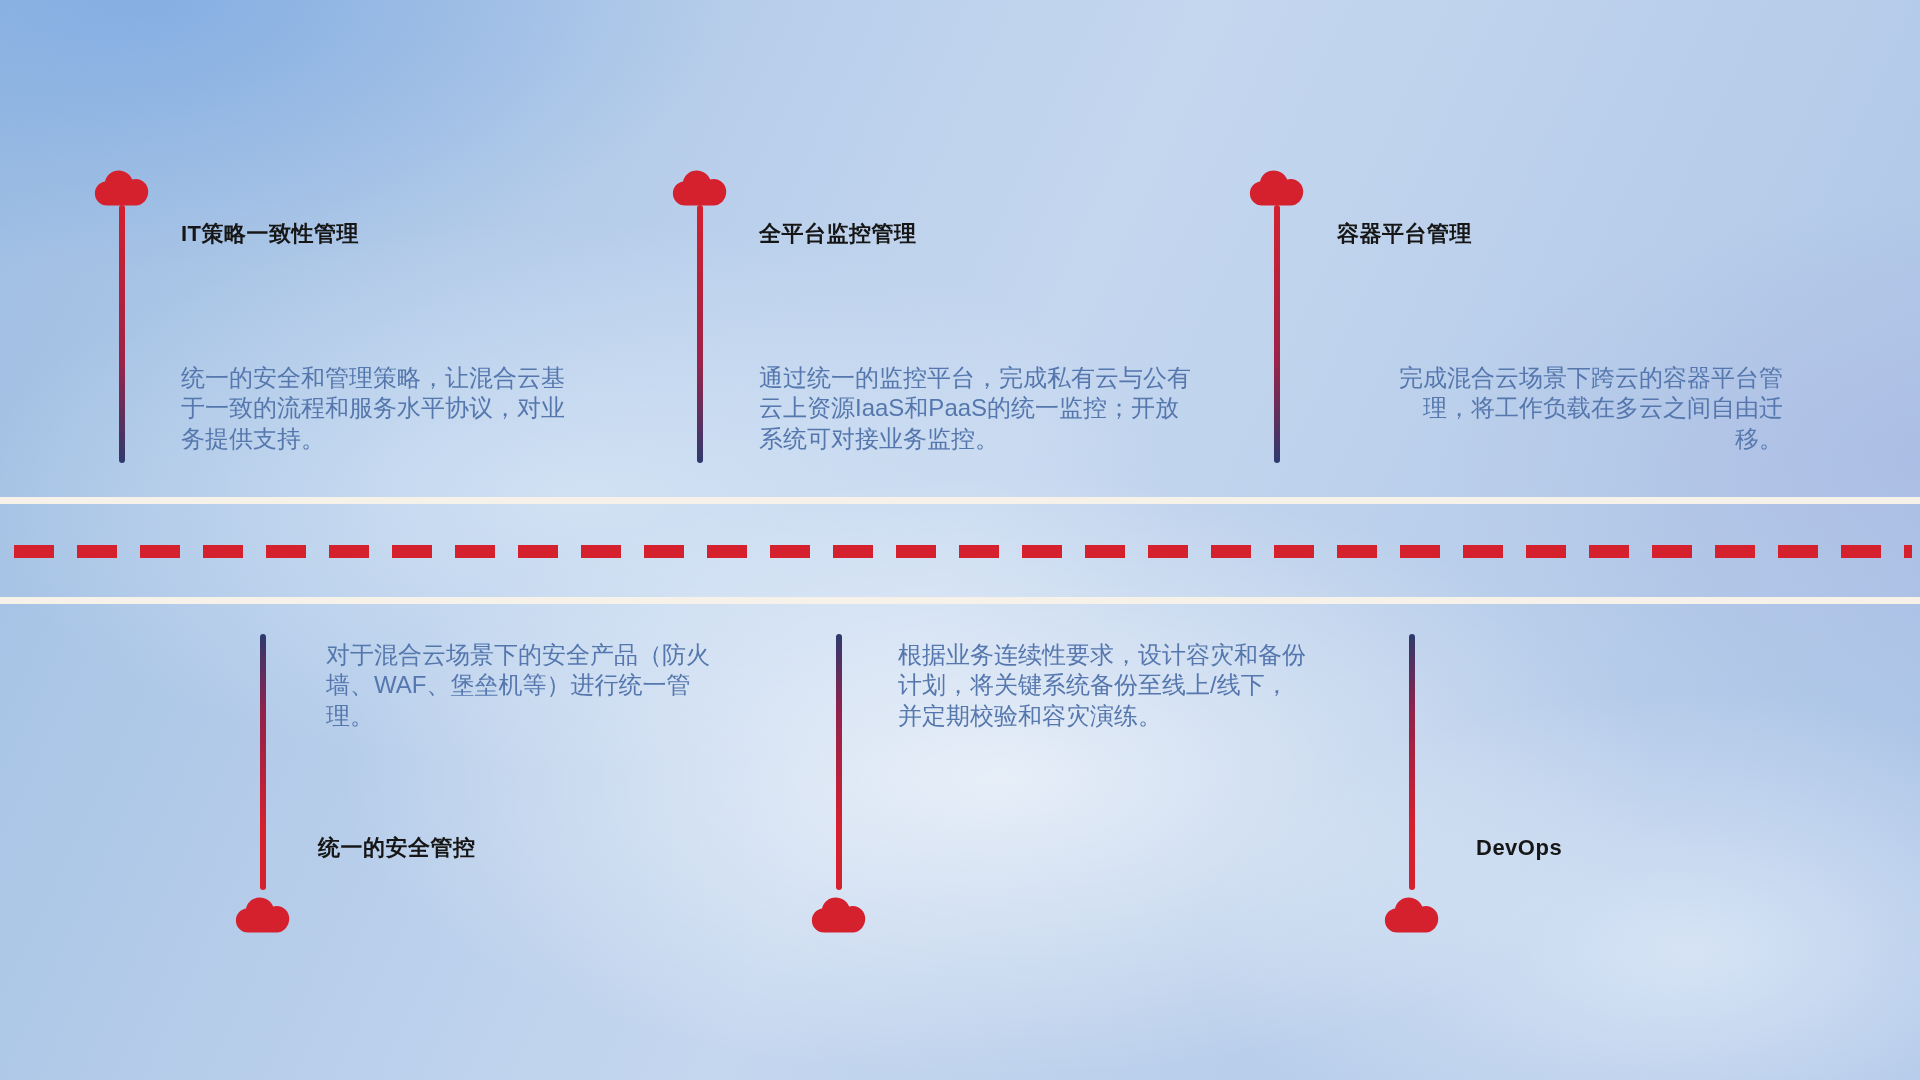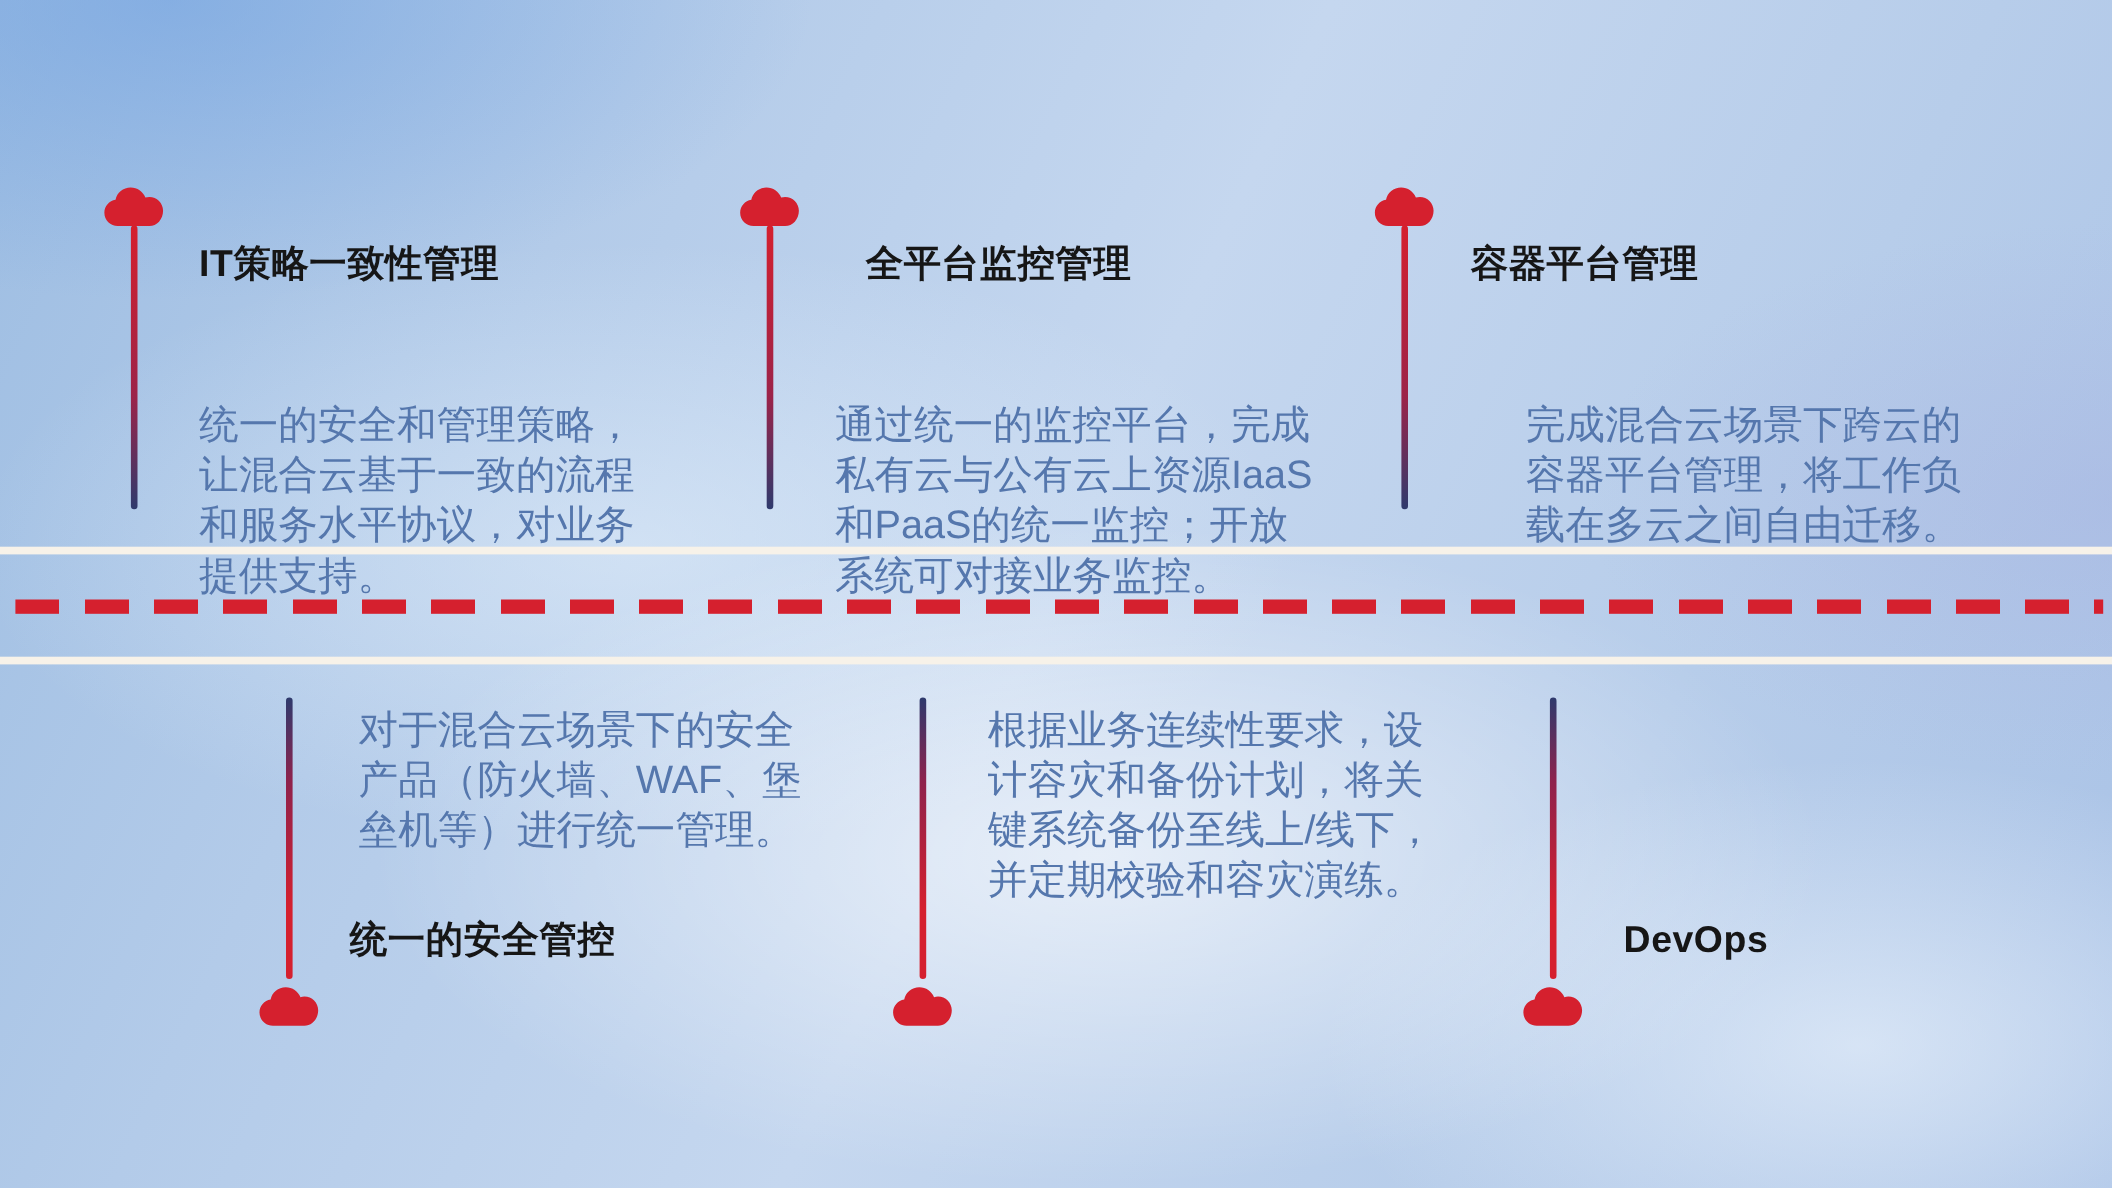--- a/index.html
+++ b/index.html
@@ -40,26 +40,26 @@
   .pin.down { background: linear-gradient(180deg, #d5202e 0%, #9c2349 60%, #2e3a6d 100%); }
   .pin.up   { background: linear-gradient(180deg, #2e3a6d 0%, #8f224c 30%, #d5202e 75%, #d5202e 100%); }
 
   
   .cloud { position: absolute; width: 56px; height: 38px; z-index: 2; }
   .cloud path { fill: #d5202e; }
 
   
   .title {
     position: absolute; margin: 0;
-    font-size: 34px; font-weight: 700; color: #161616;
+    font-size: 22px; font-weight: 700; color: #161616;
     line-height: 1.1; letter-spacing: 0.5px; white-space: nowrap;
   }
   .desc {
     position: absolute; margin: 0;
-    font-size: 36px; color: #5577ad; line-height: 1.27;
+    font-size: 24px; color: #5577ad; line-height: 1.27;
   }
 </style>
 </head>
 <body>
 
 <div class="canvas">
 
   <div class="road-line top"></div>
   <div class="road-dashes"></div>
   <div class="road-line bottom"></div>
@@ -68,21 +68,21 @@
     <path d="M15 41 C7.3 41 1 34.8 1 27.2 C1 20.4 6 14.8 12.6 13.7 C14 6.4 20.5 1 28.3 1 C35.2 1 41.1 5.2 43.6 11.3 C44.9 10.9 46.3 10.7 47.7 10.7 C55.6 10.7 62 17.1 62 25 C62 33.8 55.6 41 47.7 41 Z"></path>
   </svg>
   <div class="pin down" style="left:119px; top:205px; height:258px;"></div>
   <h2 class="title" style="left:181px; top:222px;">IT策略一致性管理</h2>
   <p class="desc" style="left:181px; top:363px; width:402px;">统一的安全和管理策略，让混合云基于一致的流程和服务水平协议，对业务提供支持。</p>
 
   <svg class="cloud" style="left:672px; top:169px;" viewBox="0 0 64 42">
     <path d="M15 41 C7.3 41 1 34.8 1 27.2 C1 20.4 6 14.8 12.6 13.7 C14 6.4 20.5 1 28.3 1 C35.2 1 41.1 5.2 43.6 11.3 C44.9 10.9 46.3 10.7 47.7 10.7 C55.6 10.7 62 17.1 62 25 C62 33.8 55.6 41 47.7 41 Z"></path>
   </svg>
   <div class="pin down" style="left:697px; top:205px; height:258px;"></div>
-  <h2 class="title" style="left:759px; top:222px;margin-left:28px;">全平台监控管理</h2>
+  <h2 class="title" style="left:759px; top:222px;">全平台监控管理</h2>
   <p class="desc" style="left:759px; top:363px; width:440px;">通过统一的监控平台，完成私有云与公有云上资源IaaS和PaaS的统一监控；开放系统可对接业务监控。</p>
 
   <svg class="cloud" style="left:1249px; top:169px;" viewBox="0 0 64 42">
     <path d="M15 41 C7.3 41 1 34.8 1 27.2 C1 20.4 6 14.8 12.6 13.7 C14 6.4 20.5 1 28.3 1 C35.2 1 41.1 5.2 43.6 11.3 C44.9 10.9 46.3 10.7 47.7 10.7 C55.6 10.7 62 17.1 62 25 C62 33.8 55.6 41 47.7 41 Z"></path>
   </svg>
   <div class="pin down" style="left:1274px; top:205px; height:258px;"></div>
   <h2 class="title" style="left:1337px; top:222px;">容器平台管理</h2>
   <p class="desc" style="left:1381px; top:363px; width:402px;text-align:right;">完成混合云场景下跨云的容器平台管理，将工作负载在多云之间自由迁移。</p>
 
   <p class="desc" style="left:326px; top:640px; width:410px;">对于混合云场景下的安全产品（防火墙、WAF、堡垒机等）进行统一管理。</p>

